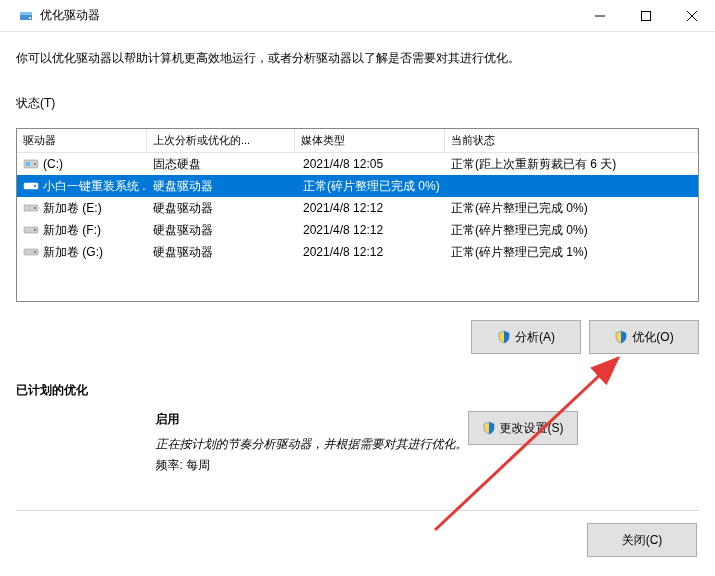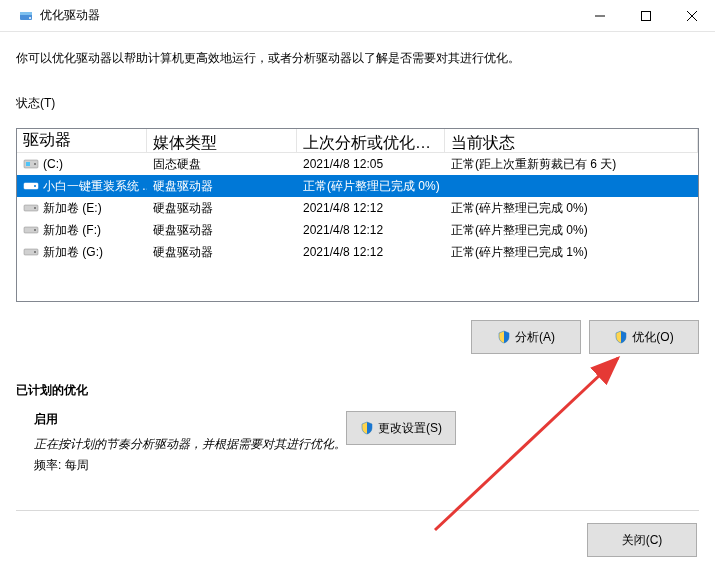--- a/index.html
+++ b/index.html
@@ -49,21 +49,21 @@
     .drive-header {
       display: flex;
       border-bottom: 1px solid #e5e5e5;
       background: #fff;
       height: 24px;
       align-items: stretch;
     }
     .drive-header .col {
       padding: 4px 6px;
       border-right: 1px solid #e5e5e5;
-      font-size: 16px;
+      font-size: 11px;
       white-space: nowrap;
       overflow: hidden;
       text-overflow: ellipsis;
     }
     .drive-row {
       display: flex;
       height: 22px;
       align-items: center;
     }
     .drive-row.selected {
@@ -117,21 +117,21 @@
 
     .scheduled-section {
       margin-top: 4px;
     }
     .scheduled-label {
       margin-bottom: 12px;
       font-weight: bold;
     }
     .scheduled-body {
       display: flex;
-      justify-content: flex-start;
+      justify-content: center;
       align-items: flex-start;
       padding-left: 18px;
     }
     .scheduled-info .enabled-label {
       font-weight: bold;
       margin-bottom: 8px;
     }
     .scheduled-info .desc {
       margin-bottom: 4px;
       font-style: italic;
@@ -189,22 +189,22 @@
 </div>
 
 <div class="content">
   <div class="description">你可以优化驱动器以帮助计算机更高效地运行，或者分析驱动器以了解是否需要对其进行优化。</div>
 
   <div class="status-label">状态(T)</div>
 
   <div class="drive-list">
     <div class="drive-header">
       <div class="col col-drive">驱动器</div>
+      <div class="col col-date">上次分析或优化的...</div>
       <div class="col col-type">媒体类型</div>
-      <div class="col col-date">上次分析或优化的...</div>
       <div class="col col-status">当前状态</div>
     </div>
     <div id="drive-rows">
         <div class="drive-row">
           <div class="col col-drive">
             <span class="drive-icon"><svg viewBox="0 0 16 12">
                 <rect x="1" y="2" width="14" height="8" rx="1" fill="#d0d0d0" stroke="#888" stroke-width="0.5"></rect>
                 <rect x="3" y="4" width="4" height="4" fill="#4fc3f7"></rect>
                 <circle cx="12" cy="6" r="1" fill="#666"></circle>
               </svg></span>

